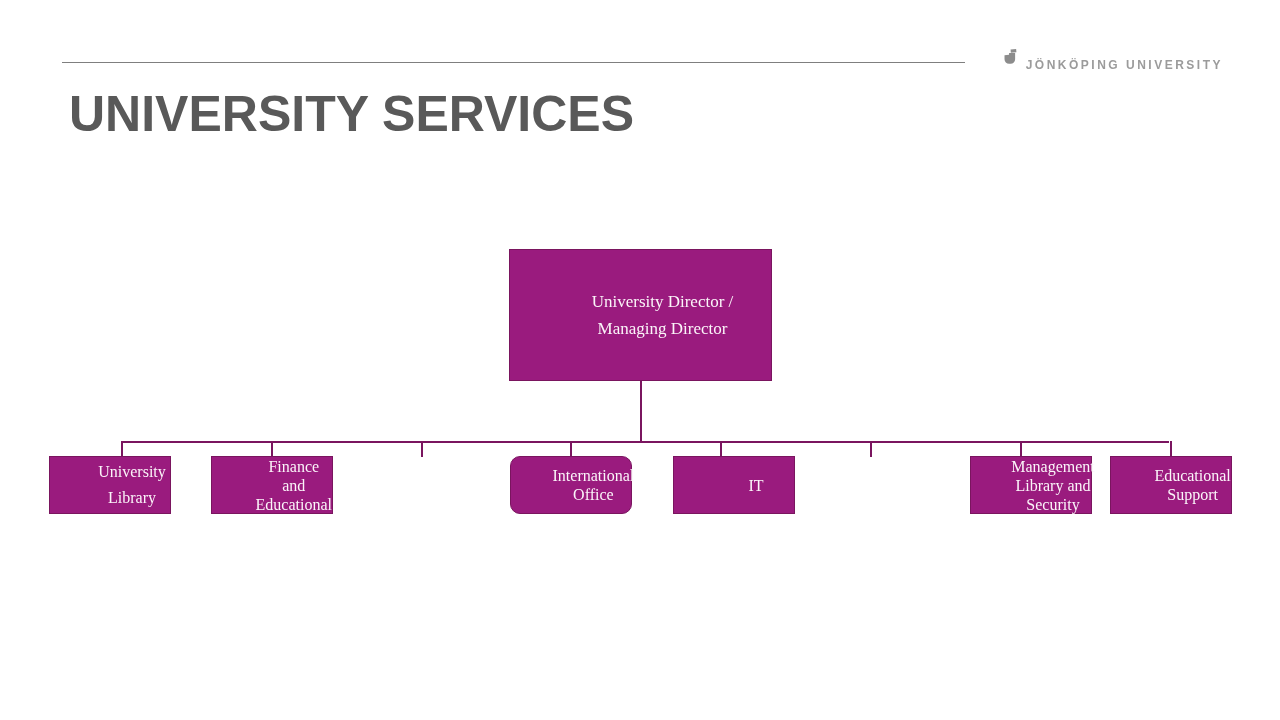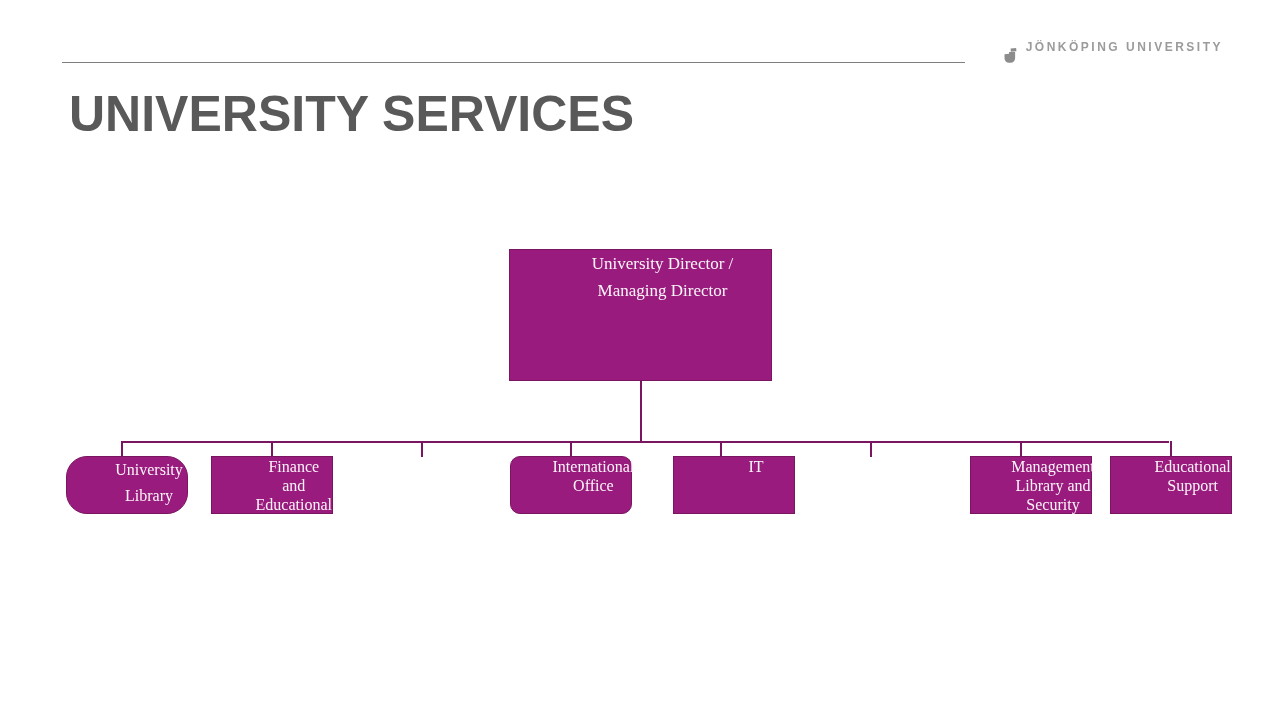--- a/index.html
+++ b/index.html
@@ -21,40 +21,40 @@
     overflow:hidden;
     font-family:"Liberation Sans",sans-serif;
   }
   
   .top-rule{
     position:absolute;left:62px;top:62px;width:903px;height:1px;
     background:var(--rule-color);
   }
   .logo{
     position:absolute;left:1003px;top:40px;width:220px;height:32px;
-    display:flex;align-items:flex-start;gap:9px;
+    display:flex;align-items:flex-end;gap:9px;
   }
   .logo svg{display:block;}
   .logo-text{
     font-size:12px;font-weight:bold;letter-spacing:2.5px;
     color:var(--logo-color);white-space:nowrap;
   }
   .page-title{
     position:absolute;left:69px;top:85px;
     font-size:50px;font-weight:bold;color:var(--title-color);
     letter-spacing:0px;white-space:nowrap;
   }
   
   .org-node{
     position:absolute;
     background:var(--box-fill);
     border:1px solid var(--box-border);
     color:var(--node-text);
     font-family:"Liberation Serif",serif;
-    display:flex;flex-direction:column;align-items:center;
+    display:flex;flex-direction:column;align-items:center;justify-content:center;
     text-align:center;
     padding-left:44px;
   }
   .org-root{
     left:509px;top:249px;width:263px;height:132px;
     font-size:17px;line-height:27px;
   }
   .org-child{
     top:456px;width:122px;height:58px;
     font-size:16px;line-height:19px;
@@ -86,21 +86,21 @@
 
   <div class="conn conn-v-root"></div>
   <div class="conn conn-h"></div>
 
   <div class="org-node org-root">
     <div>University Director /</div>
     <div>Managing Director</div>
   </div>
 
 <div class="conn conn-stub" style="left: 121px;"></div>
-    <div class="org-node org-child loose" style="left: 66px; border-radius: 21px;">
+    <div class="org-node org-child loose" style="left: 49px;">
       <div>University</div>
       <div>Library</div>
     </div>
     <div class="conn conn-stub" style="left: 270.8px;"></div>
     <div class="org-node org-child" style="left: 210.8px;">
       <div>Finance and</div>
       <div>Educational</div>
     </div>
     <div class="conn conn-stub" style="left: 420.6px;"></div>
     <div class="conn conn-stub" style="left: 570.4px;"></div>

